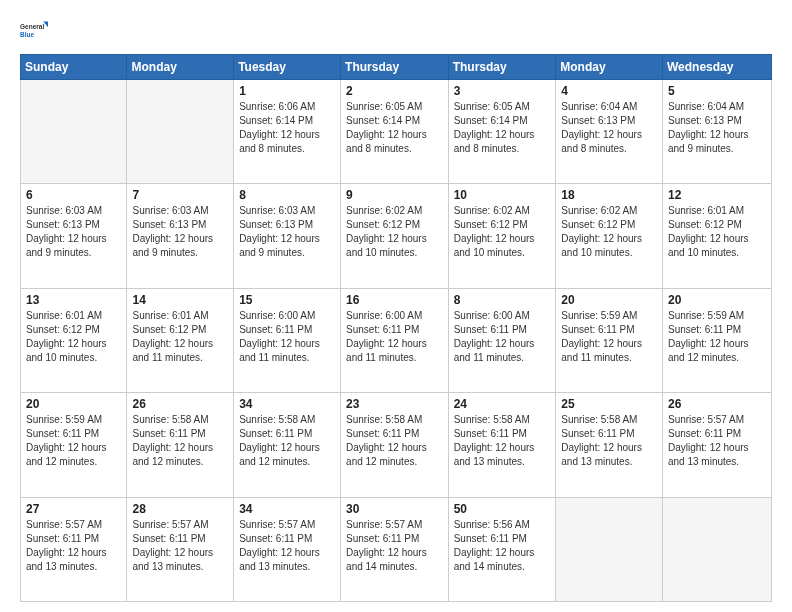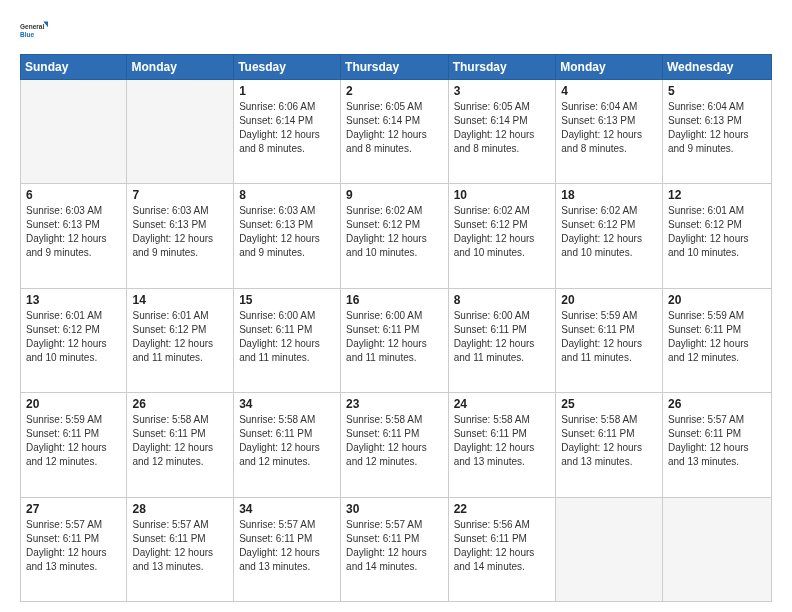--- a/index.html
+++ b/index.html
@@ -303,21 +303,21 @@
 Sunset: 6:11 PM
 Daylight: 12 hours and 13 minutes.</div>
           </td>
           <td>
             <div class="day-number">30</div>
             <div class="day-info">Sunrise: 5:57 AM
 Sunset: 6:11 PM
 Daylight: 12 hours and 14 minutes.</div>
           </td>
           <td>
-            <div class="day-number">22</div>
+            <div class="day-number">50</div>
             <div class="day-info">Sunrise: 5:56 AM
 Sunset: 6:11 PM
 Daylight: 12 hours and 14 minutes.</div>
           </td>
           <td class="empty"></td>
           <td class="empty"></td>
         </tr>
       </tbody>
   </table>
 </div>

